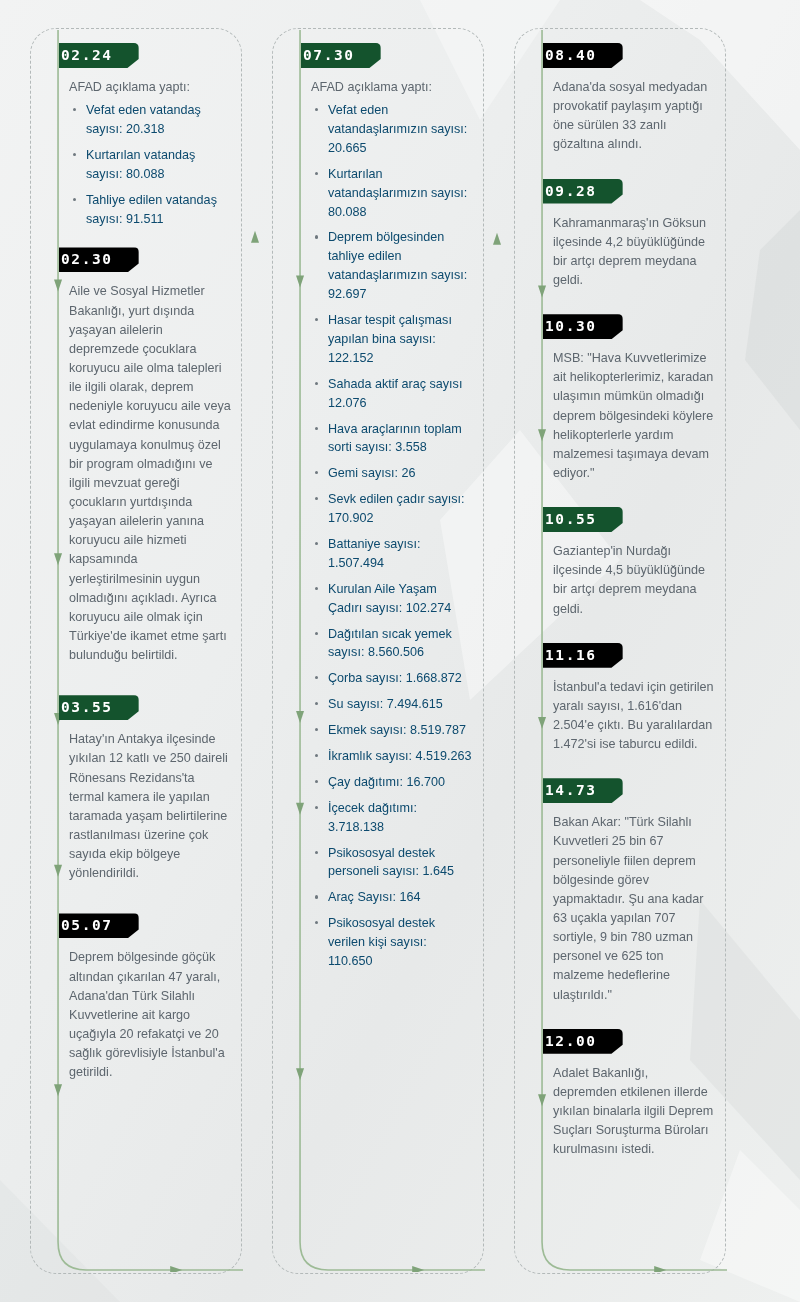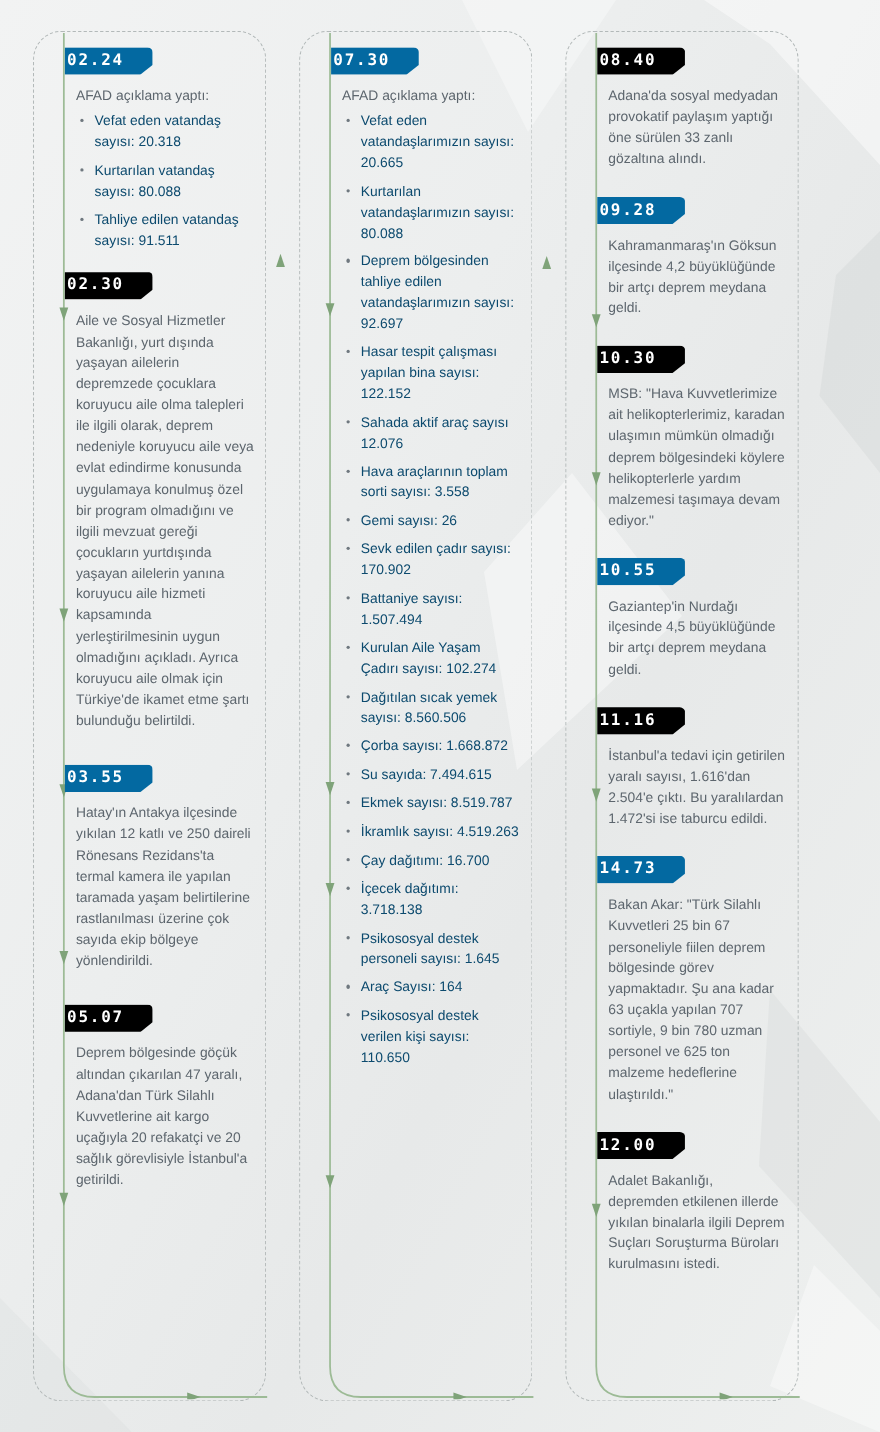--- a/index.html
+++ b/index.html
@@ -50,21 +50,21 @@
     margin-left:-14px;
     color:#ffffff;
     font-size:14.5px;
     font-weight:700;
     letter-spacing:1.6px;
     font-family:"DejaVu Sans Mono","Liberation Mono",monospace;
     -webkit-clip-path:polygon(0 0,100% 0,100% 64%,88% 100%,0 100%);
     clip-path:polygon(0 0,100% 0,100% 64%,88% 100%,0 100%);
     border-top-right-radius:5px;
   }
-  .badge.green{background:#0369a1;}
+  .badge.green{background:#14532d;}
   .badge.navy{background:#000000;}
 
   .body{
     margin:10px 0 0 10px;
     color:#5d666e;
     font-size:12.6px;
     line-height:1.52;
   }
   .body p{margin:0 0 2px 0;}
   ul.bullets{margin:4px 0 0 0;padding:0 0 0 15px;list-style:none;}
@@ -168,21 +168,21 @@
             <li>Deprem bölgesinden tahliye edilen vatandaşlarımızın sayısı: 92.697</li>
             <li>Hasar tespit çalışması yapılan bina sayısı: 122.152</li>
             <li>Sahada aktif araç sayısı 12.076</li>
             <li>Hava araçlarının toplam sorti sayısı: 3.558</li>
             <li>Gemi sayısı: 26</li>
             <li>Sevk edilen çadır sayısı: 170.902</li>
             <li>Battaniye sayısı: 1.507.494</li>
             <li>Kurulan Aile Yaşam Çadırı sayısı: 102.274</li>
             <li>Dağıtılan sıcak yemek sayısı: 8.560.506</li>
             <li>Çorba sayısı: 1.668.872</li>
-            <li>Su sayıda: 7.494.615</li>
+            <li>Su sayısı: 7.494.615</li>
             <li>Ekmek sayısı: 8.519.787</li>
             <li>İkramlık sayısı: 4.519.263</li>
             <li>Çay dağıtımı: 16.700</li>
             <li>İçecek dağıtımı: 3.718.138</li>
             <li>Psikososyal destek personeli sayısı: 1.645</li>
             <li>Araç Sayısı: 164</li>
             <li>Psikososyal destek verilen kişi sayısı: 110.650</li>
           </ul>
         </div>
       </div>

